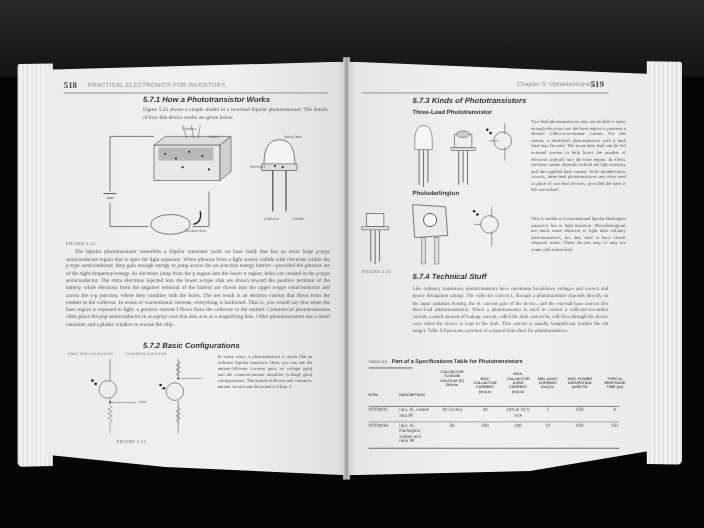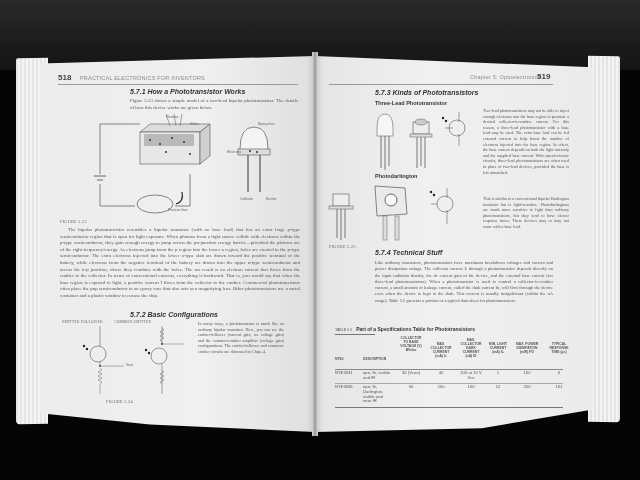--- a/index.html
+++ b/index.html
@@ -24,21 +24,21 @@
   .page-right { left: 315px; width: 278px;
     background: linear-gradient(90deg, #c9c9c9, #e6e6e6 3%, #f0f0f0 40%, #ebebeb);
     clip-path: polygon(0 0, 100% 3%, 100% 94%, 60% 99%, 0 100%); }
 
   .gutter { position: absolute; left: 312px; top: 52px; width: 6px; height: 384px;
     background: linear-gradient(90deg, #d8d8d8, #9a9a9a 50%, #d8d8d8); }
 
   
   .rh { position: absolute; font-family: "Liberation Sans", sans-serif; font-size: 5.5px;
     color: #8a8a8a; letter-spacing: 0.2px; }
-  .pnum { position: absolute; font-family: Liberation Sans, sans-serif; font-size: 8px;
+  .pnum { position: absolute; font-family: Liberation Serif, serif; font-size: 8px;
     font-weight: bold; color: #444; }
   .rule { position: absolute; height: 1px; background: #9a9a9a; }
 
   .sec { position: absolute; font-family: "Liberation Sans", sans-serif; font-style: italic;
     font-size: 7px; color: #333; font-weight: bold; }
   .subhead { position: absolute; font-family: "Liberation Sans", sans-serif; font-size: 5.5px;
     color: #333; font-weight: bold; }
 
   .body { position: absolute; font-size: 4.9px; line-height: 6.6px; color: #555; text-align: justify; }
   .cap { position: absolute; font-size: 4.2px; color: #666; letter-spacing: 0.3px; }

